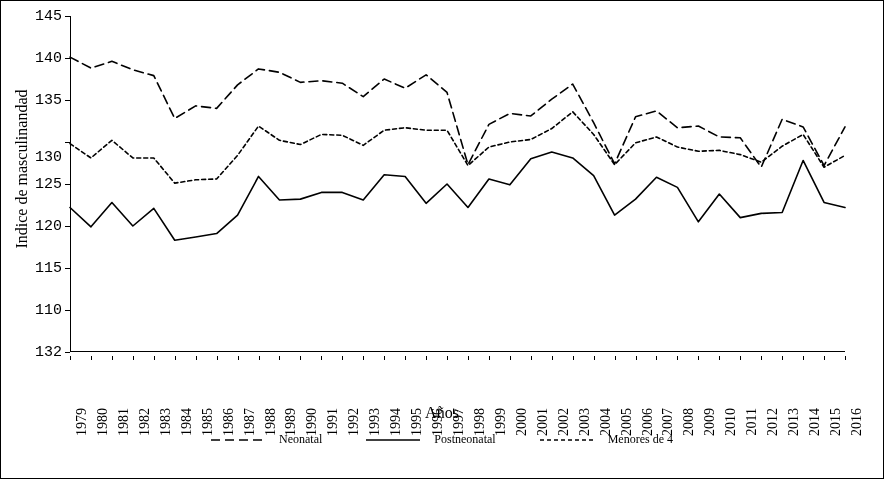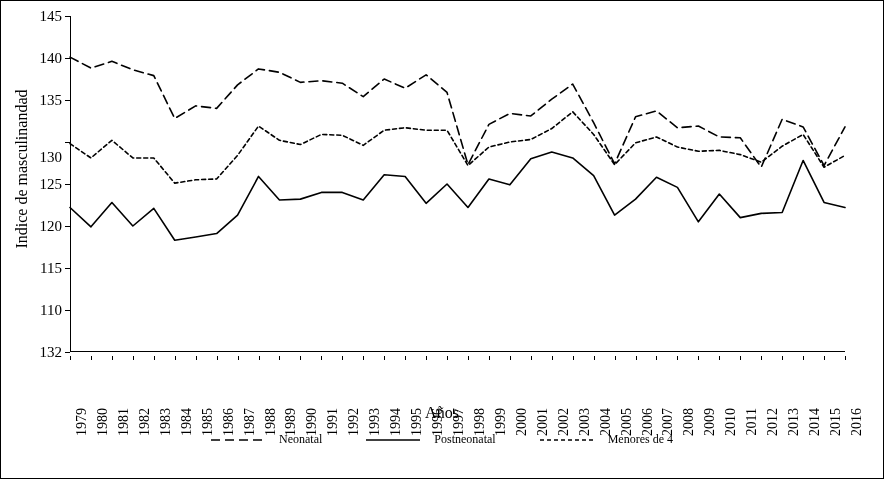--- a/index.html
+++ b/index.html
@@ -61,20 +61,21 @@
     width: 70px; height: 352px;
   }
   .ytick {
     position: absolute;
     right: 8px;
     font-size: 15px;
     line-height: 15px;
     text-align: right;
     transform: translateY(-50%);
     white-space: nowrap;
+    font-family: Liberation Mono, monospace;
   }
   .ytickmark {
     position: absolute;
     width: 5px; height: 1px;
     background: #000;
   }
   .ytitle {
     position: absolute;
     left: -108px;
     top: 160px;

